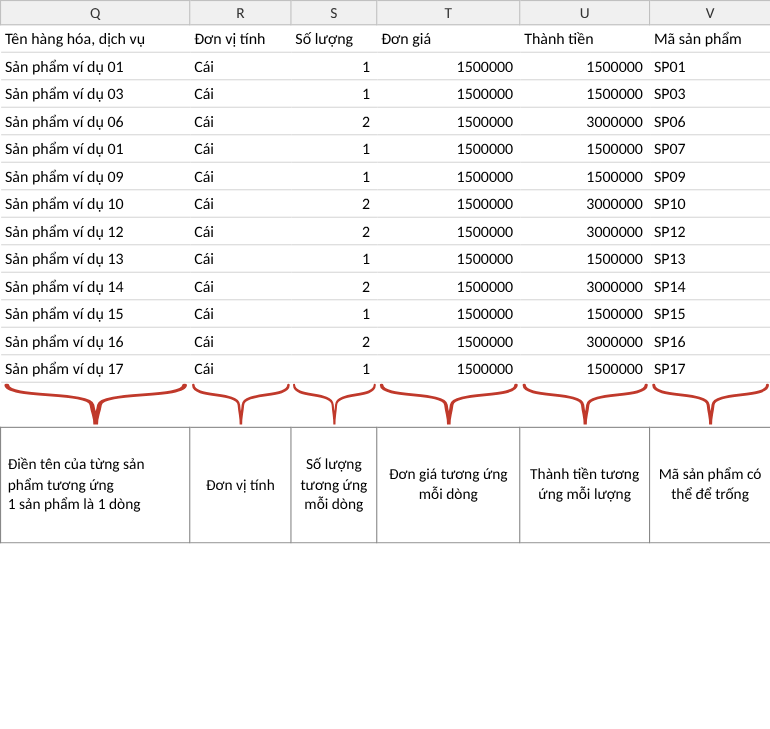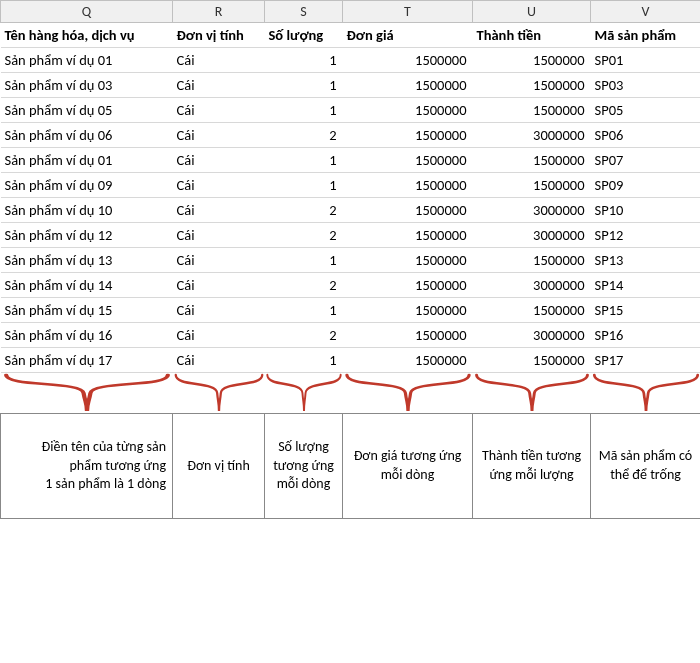--- a/index.html
+++ b/index.html
@@ -27,37 +27,37 @@
     font-size: 14px;
   }
   .data-row td {
     border-bottom: 1px solid #d8d8d8;
     padding: 3px 6px 3px 4px;
     height: 25px;
     white-space: nowrap;
     overflow: hidden;
   }
   .hdr td {
-    font-weight: bold;
+    font-weight: normal;
   }
   .num { text-align: right; }
   .brace-row td {
     height: 40px;
     padding: 0;
     vertical-align: top;
   }
   .brace-row svg {
     display: block;
     width: 100%;
     height: 40px;
   }
   .note-row td {
     border: 1px solid #888;
     padding: 8px 6px;
-    text-align: right;
+    text-align: left;
     vertical-align: middle;
     font-size: 14px;
     line-height: 1.35;
     height: 105px;
   }
   .note-row td.center { text-align: center; }
 </style>
 </head>
 <body>
 
@@ -102,28 +102,20 @@
       </tr>
       <tr class="data-row">
         <td>Sản phẩm ví dụ 03</td>
         <td>Cái</td>
         <td class="num">1</td>
         <td class="num">1500000</td>
         <td class="num">1500000</td>
         <td>SP03</td>
       </tr>
       <tr class="data-row">
-        <td>Sản phẩm ví dụ 05</td>
-        <td>Cái</td>
-        <td class="num">1</td>
-        <td class="num">1500000</td>
-        <td class="num">1500000</td>
-        <td>SP05</td>
-      </tr>
-      <tr class="data-row">
         <td>Sản phẩm ví dụ 06</td>
         <td>Cái</td>
         <td class="num">2</td>
         <td class="num">1500000</td>
         <td class="num">3000000</td>
         <td>SP06</td>
       </tr>
       <tr class="data-row">
         <td>Sản phẩm ví dụ 01</td>
         <td>Cái</td>

